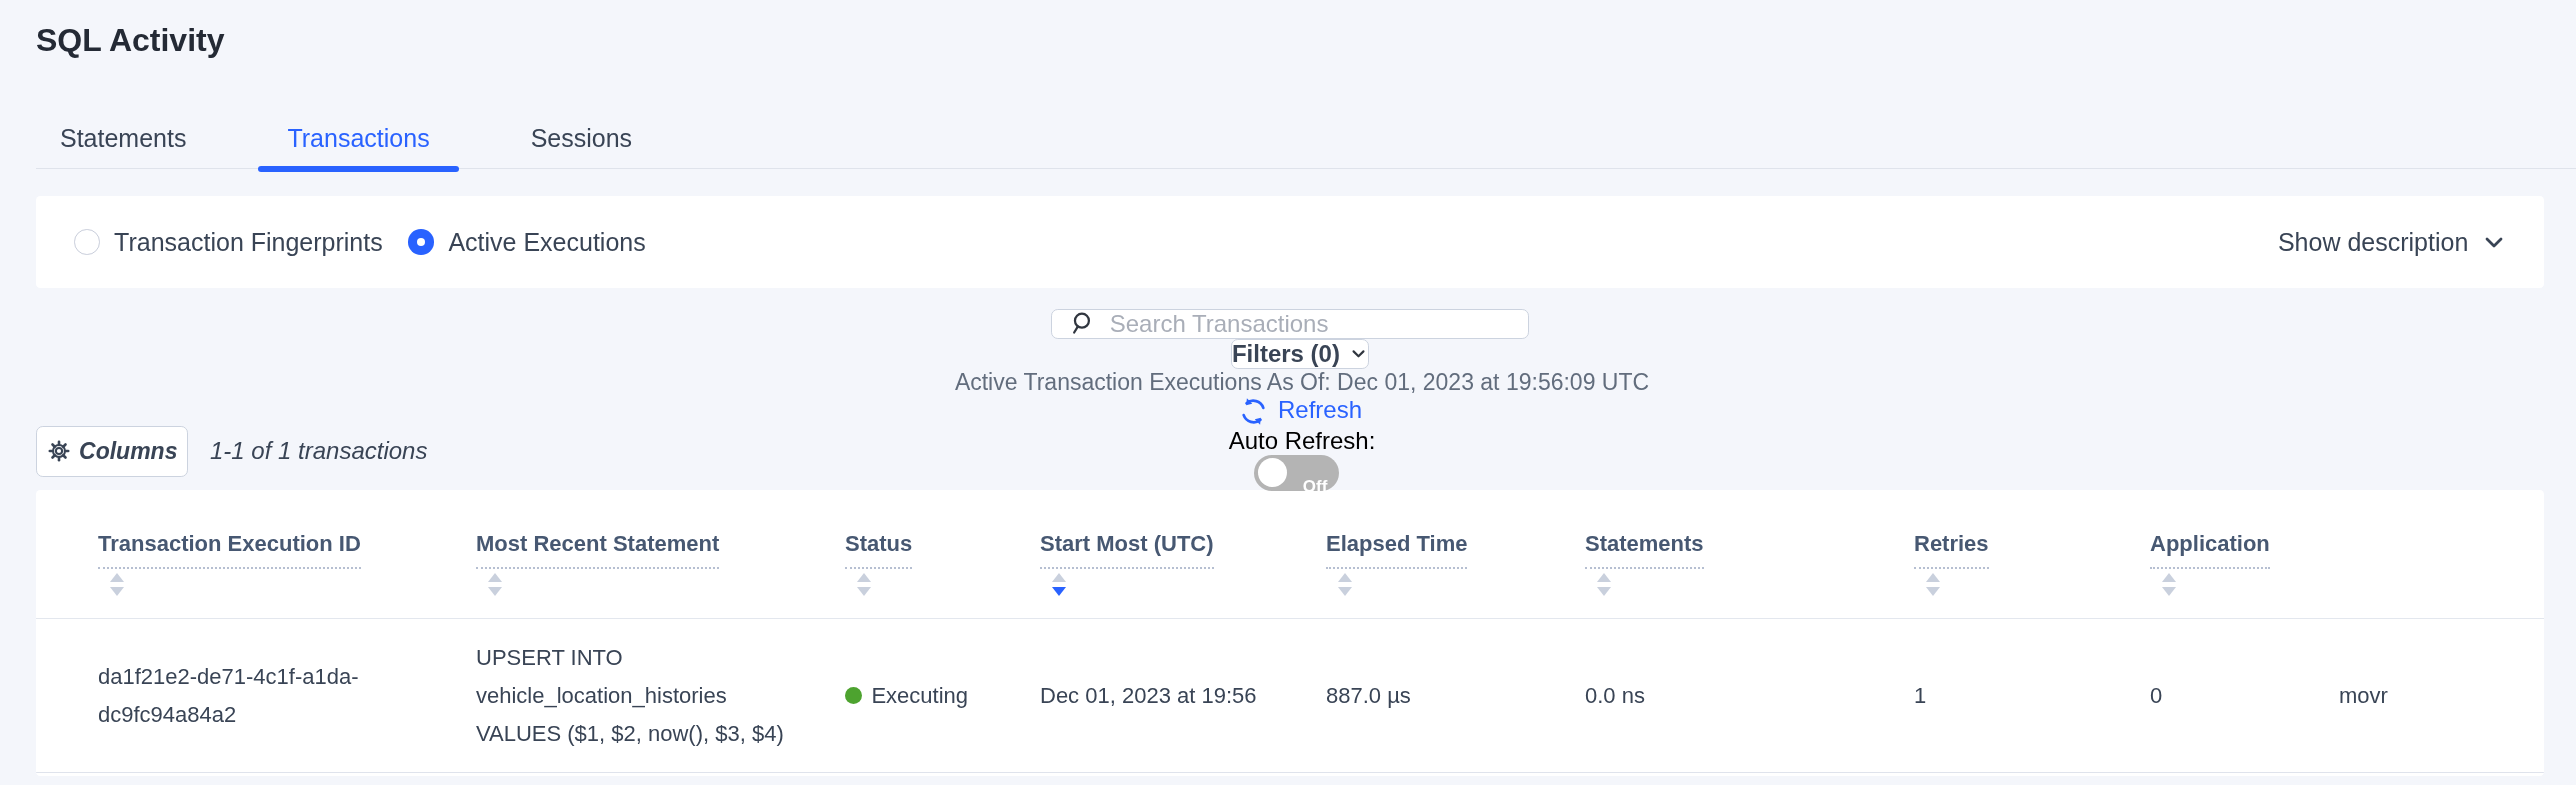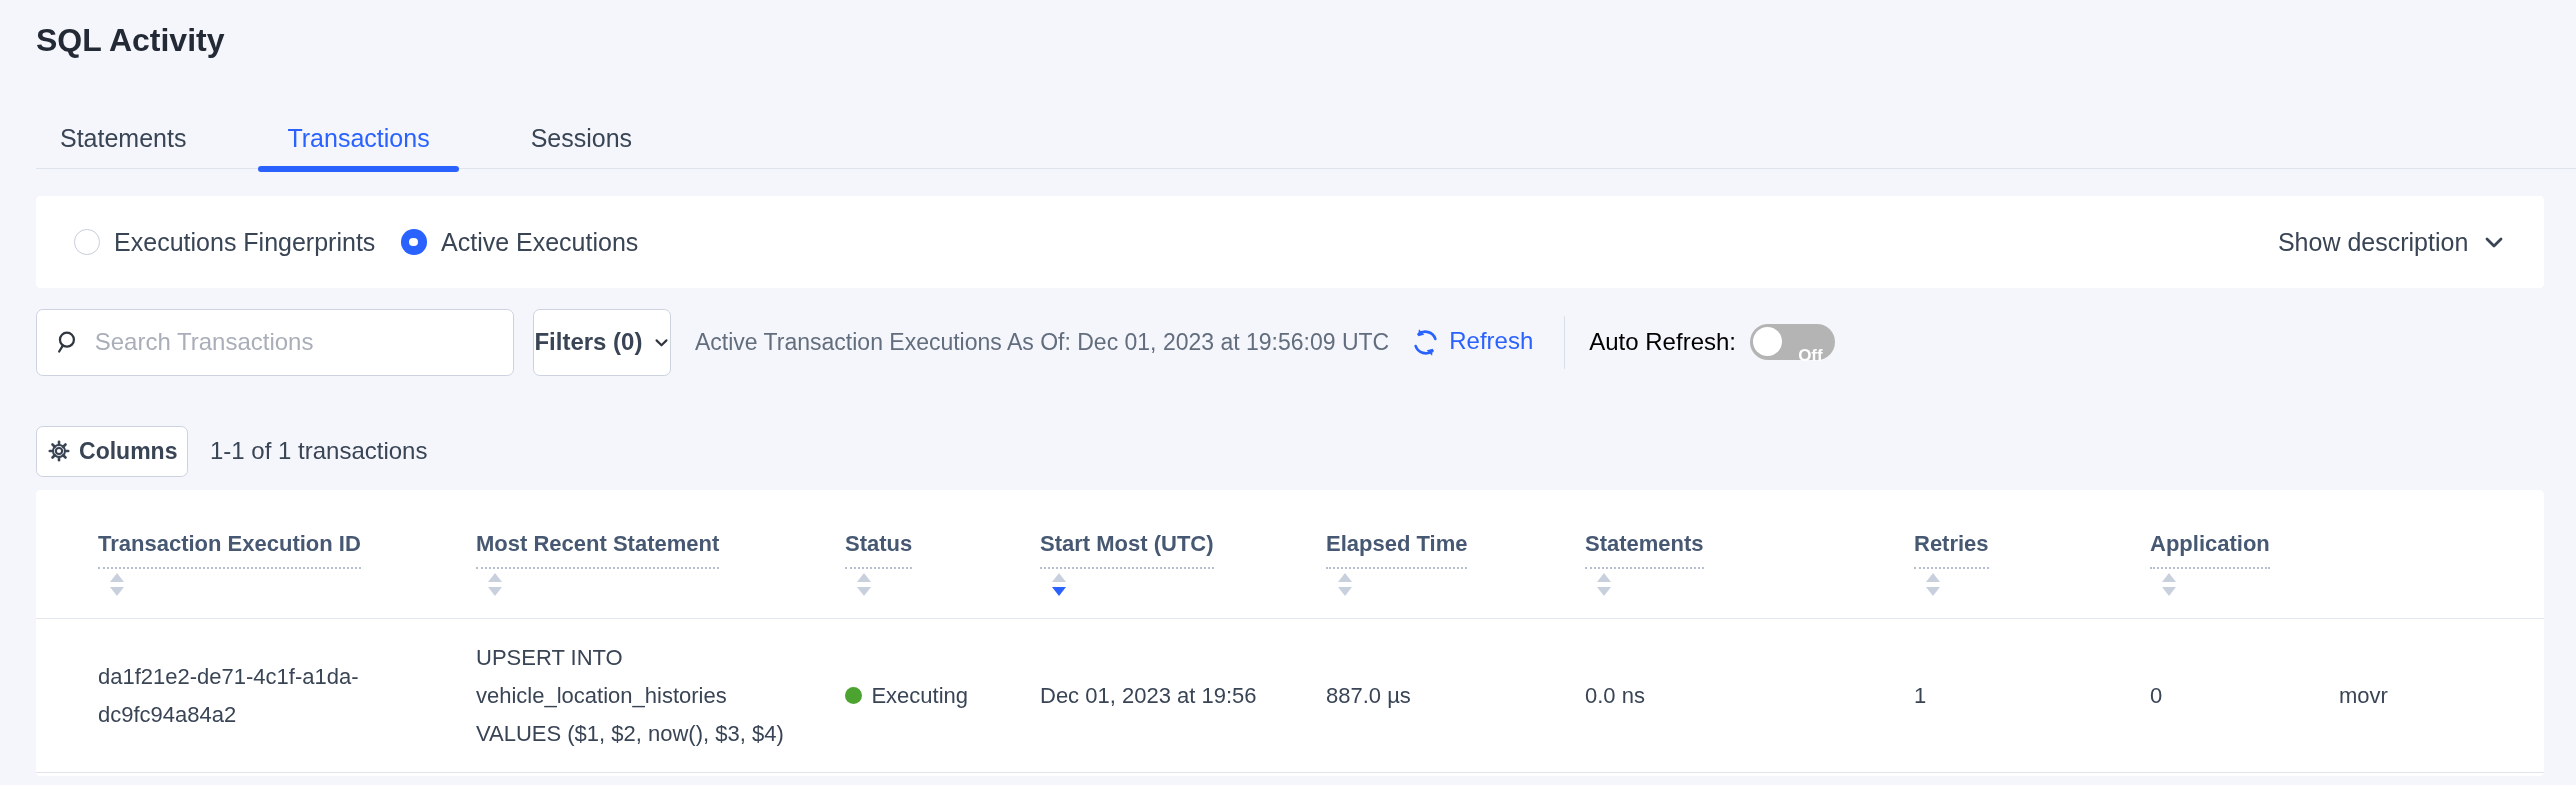--- a/index.html
+++ b/index.html
@@ -81,20 +81,21 @@
     display: flex; align-items: center; gap: 13.7px;
     font-size: 25px; color: #394455;
     cursor: pointer;
   }
   
   .toolbar {
     margin: 20.5px 32px 0 36px;
     height: 67px;
     display: flex;
     align-items: center;
+    flex-direction: column;
   }
   .search-box {
     width: 478px; height: 67px;
     background: #fff;
     border: 1.7px solid #ccd3df;
     border-radius: 6.8px;
     display: flex; align-items: center;
     padding: 0 17px; gap: 13.7px;
   }
   .search-box input {
@@ -145,20 +146,21 @@
   .toggle-label {
     position: absolute; right: 12px; top: 14px;
     line-height: 36px;
     color: #fff; font-size: 17px; font-weight: 700; margin-left: 16px;
   }
   
   .table-controls {
     margin: 50px 32px 0 36px;
     display: flex; align-items: center;
     height: 51px;
+    font-style: italic;
   }
   .columns-btn { width: 152px; height: 51px; font-size: 23px; gap: 8.5px; }
   .results-count { margin-left: 22px; font-size: 24px; color: #394455; }
   
   .table-card { margin-top: 13.7px; height: 286px; overflow: hidden; }
   .thead, .trow {
     display: grid;
     grid-template-columns: 378px 369px 195px 286px 259px 329px 236px 189px 1fr;
     padding-left: 62px;
   }
@@ -217,21 +219,21 @@
 
 <div class="tabs">
   <div class="tab">Statements</div>
   <div class="tab active">Transactions</div>
   <div class="tab">Sessions</div>
 </div>
 
 <div class="card options-card">
   <div class="radio-option">
     <span class="radio-circle"></span>
-    <span class="radio-label">Executions Fingerprints</span>
+    <span class="radio-label">Transaction Fingerprints</span>
   </div>
   <div class="radio-option">
     <span class="radio-circle selected"></span>
     <span class="radio-label">Active Executions</span>
   </div>
   <div class="show-description">
     <span>Show description</span>
     <span>
       <svg width="24" height="24" viewBox="0 0 24 24" fill="none" stroke="#394455" stroke-width="2.8" stroke-linecap="round" stroke-linejoin="round">
           <polyline points="5,9 12,16 19,9"></polyline>

